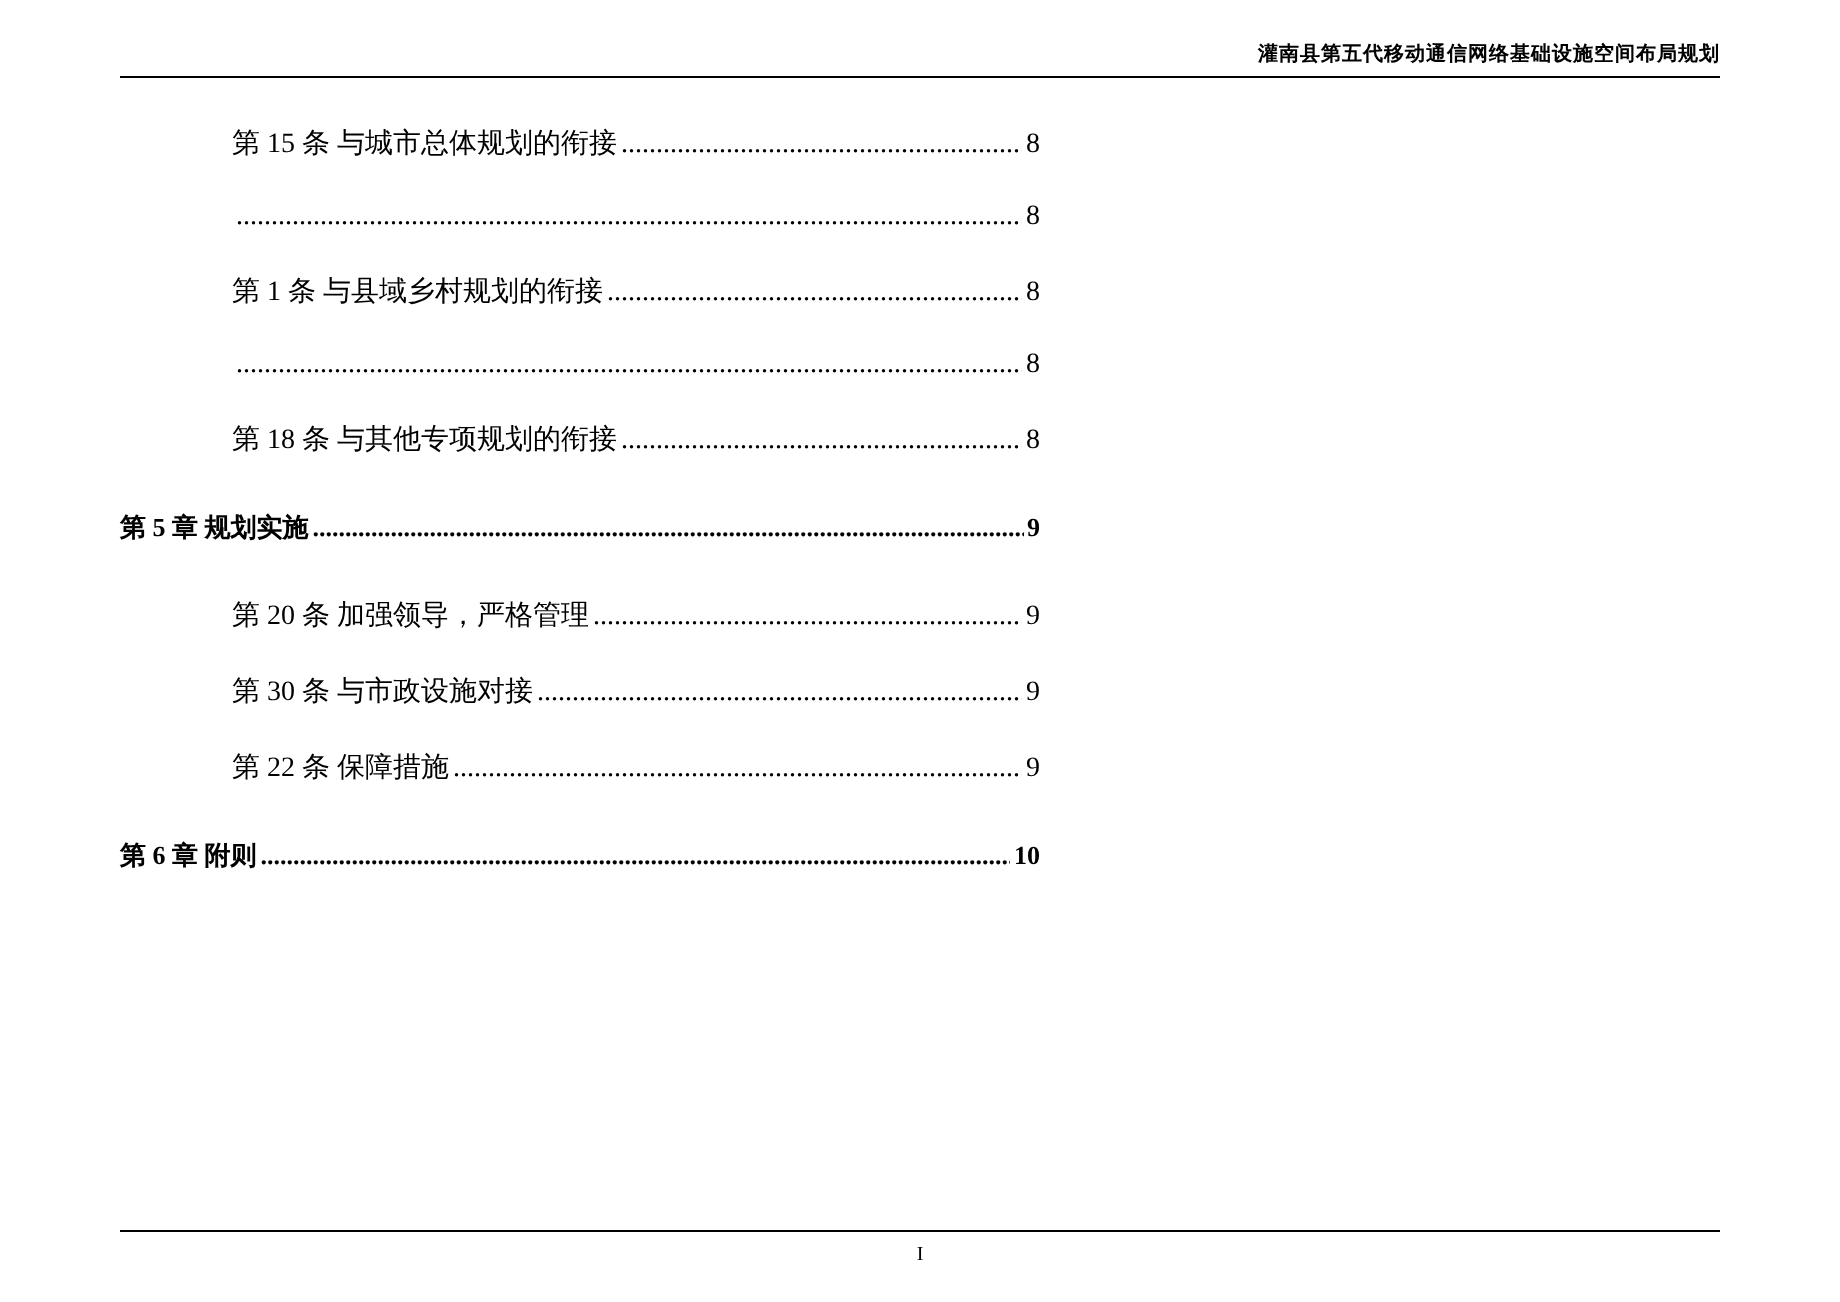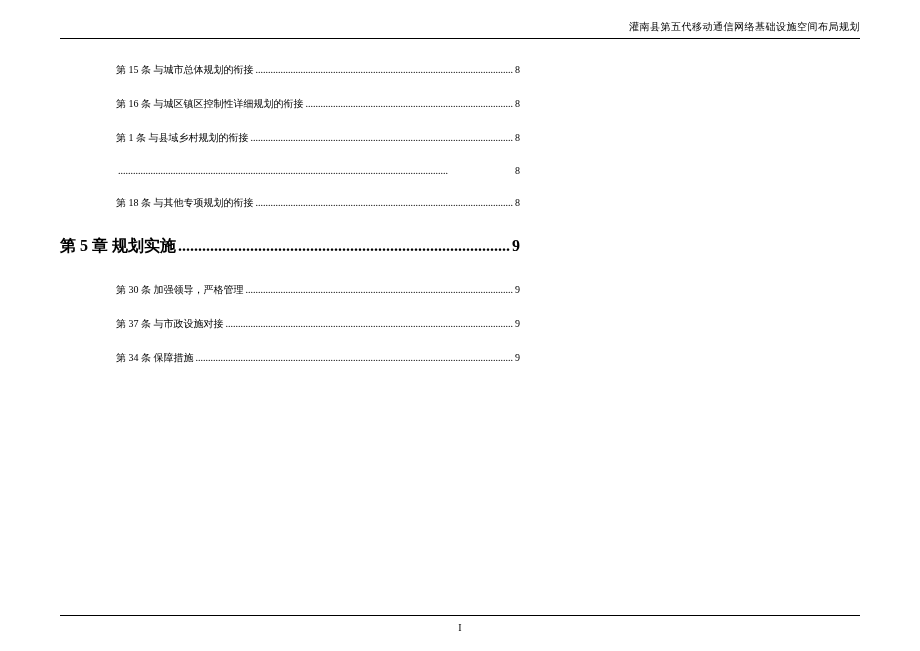--- a/index.html
+++ b/index.html
@@ -15,36 +15,37 @@
     }
     .header-line {
       border-top: 1px solid #000;
       margin-bottom: 2px;
     }
     .header-area {
       text-align: right;
       font-size: 10px;
       padding-bottom: 4px;
       letter-spacing: 0.5px;
+      font-weight: bold;
     }
     .toc {
       margin-top: 24px;
       padding-left: 30px;
       padding-right: 340px;
     }
     .toc-item {
       display: flex;
       align-items: baseline;
       margin-bottom: 20px;
       white-space: nowrap;
-      font-size: 10px;
+      font-size: 14px;
     }
     .toc-item.level1 {
       font-weight: bold;
-      font-size: 16px;
+      font-size: 13px;
       margin-left: -30px;
       margin-top: 26px;
       margin-bottom: 26px;
     }
     .toc-item.level2 {
       margin-left: 26px;
     }
     .toc-label {
       flex: 0 0 auto;
     }
@@ -81,21 +82,20 @@
 </div>
 <div class="header-line"></div>
 
 <div class="toc">
     <div class="toc-item level2">
       <span class="toc-label">第 15 条 与城市总体规划的衔接</span>
       <span class="toc-dots"></span>
       <span class="toc-page">8</span>
     </div>
     <div class="toc-item level2">
-      <span class="toc-label">第 16 条 与城区镇区控制性详细规划的衔接</span>
       <span class="toc-dots"></span>
       <span class="toc-page">8</span>
     </div>
     <div class="toc-item level2">
       <span class="toc-label">第 1 条 与县域乡村规划的衔接</span>
       <span class="toc-dots"></span>
       <span class="toc-page">8</span>
     </div>
     <div class="toc-item level2">
       <span class="toc-dots"></span>
@@ -105,32 +105,37 @@
       <span class="toc-label">第 18 条 与其他专项规划的衔接</span>
       <span class="toc-dots"></span>
       <span class="toc-page">8</span>
     </div>
     <div class="toc-item level1">
       <span class="toc-label">第 5 章 规划实施</span>
       <span class="toc-dots"></span>
       <span class="toc-page">9</span>
     </div>
     <div class="toc-item level2">
-      <span class="toc-label">第 30 条 加强领导，严格管理</span>
+      <span class="toc-label">第 20 条 加强领导，严格管理</span>
       <span class="toc-dots"></span>
       <span class="toc-page">9</span>
     </div>
     <div class="toc-item level2">
-      <span class="toc-label">第 37 条 与市政设施对接</span>
+      <span class="toc-label">第 30 条 与市政设施对接</span>
       <span class="toc-dots"></span>
       <span class="toc-page">9</span>
     </div>
     <div class="toc-item level2">
-      <span class="toc-label">第 34 条 保障措施</span>
+      <span class="toc-label">第 22 条 保障措施</span>
       <span class="toc-dots"></span>
       <span class="toc-page">9</span>
+    </div>
+    <div class="toc-item level1">
+      <span class="toc-label">第 6 章 附则</span>
+      <span class="toc-dots"></span>
+      <span class="toc-page">10</span>
     </div>
   </div>
 
 <div class="footer">
   <div class="footer-line"></div>
   <span>I</span>
 </div>
 
 </body></html>

